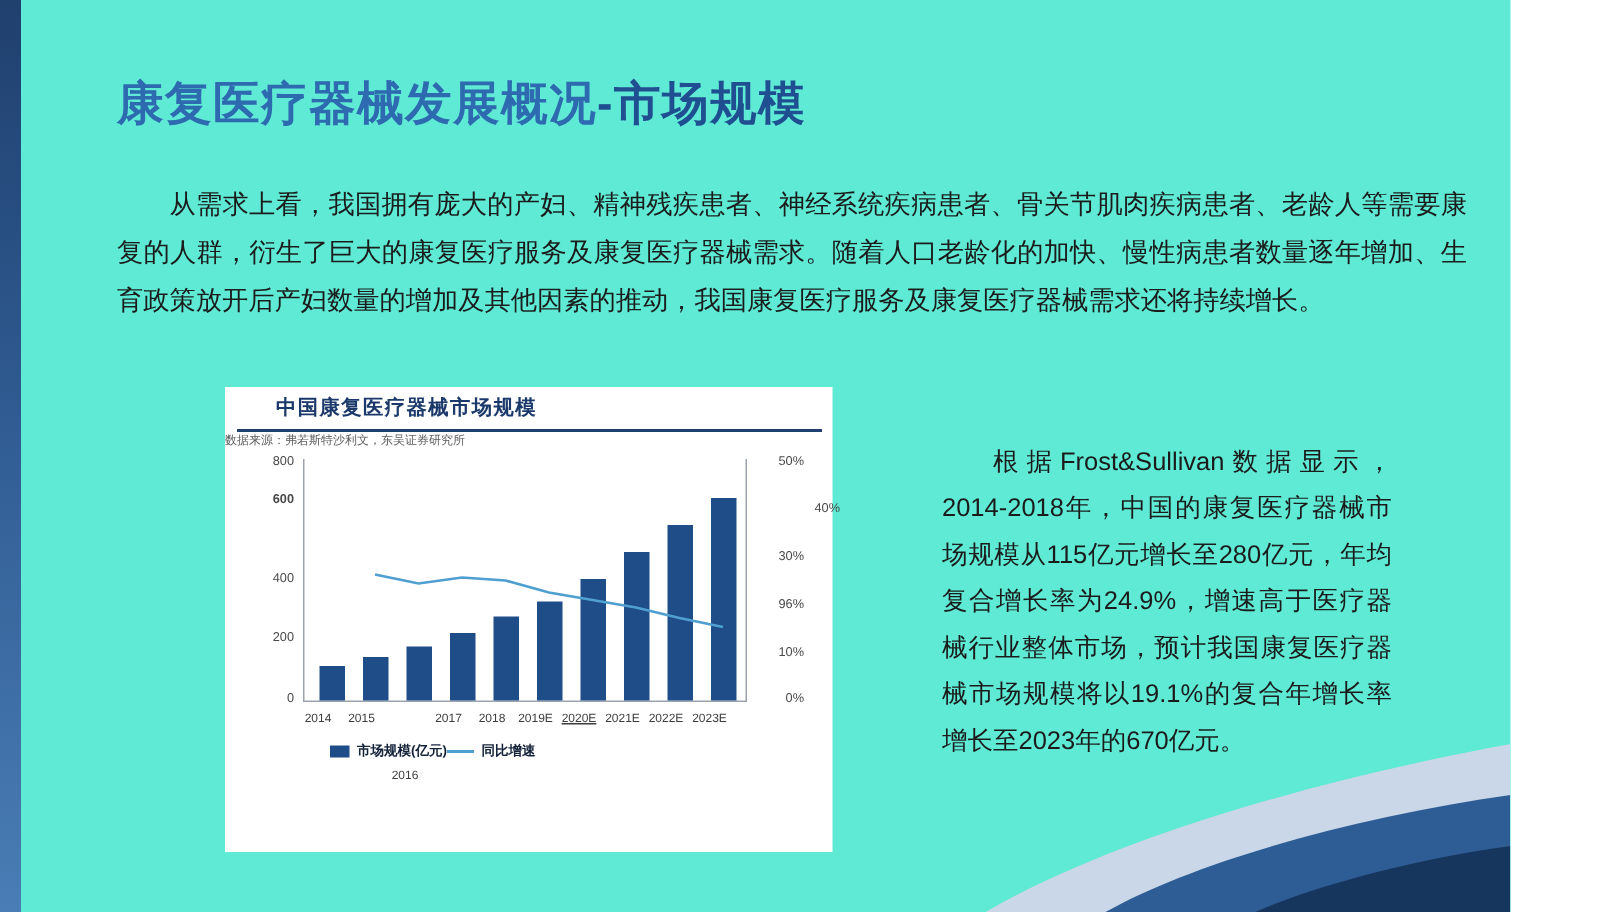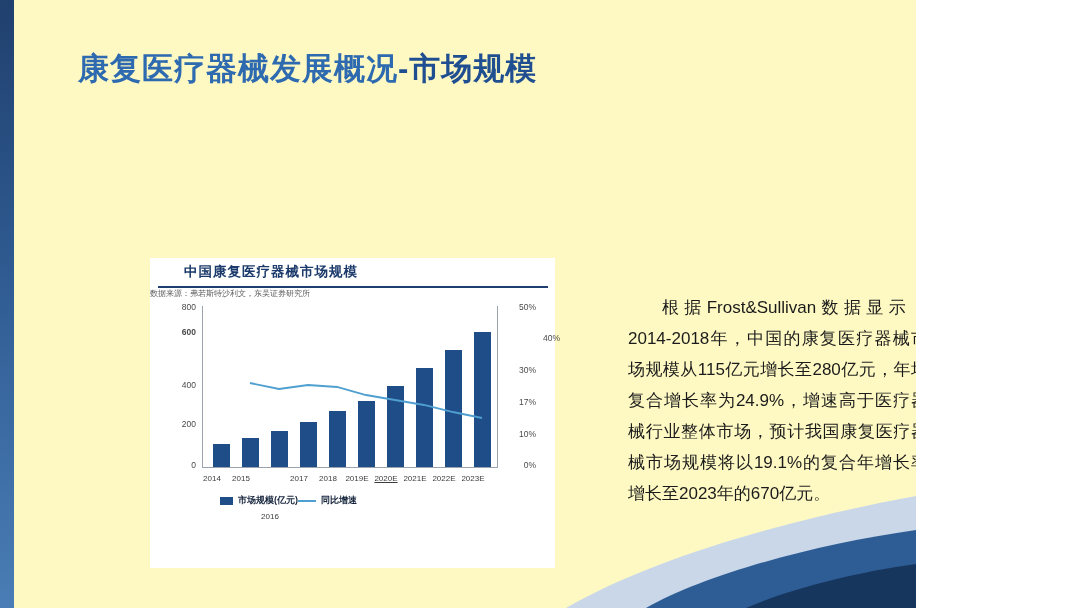--- a/index.html
+++ b/index.html
@@ -8,23 +8,23 @@
   }
   body {
     width: 1080px;
     height: 608px;
     overflow: hidden;
     font-family: "Liberation Sans", sans-serif;
     background: #ffffff;
   }
   .slide {
     position: relative;
-    width: 916px;
+    width: 1007px;
     height: 608px;
-    background: #fef9c3;
+    background: #5eead4;
     overflow: hidden;
   }
   
   .left-bar {
     position: absolute;
     left: 0;
     top: 0;
     width: 14px;
     height: 608px;
     background: linear-gradient(180deg, #20406e 0%, #2f5b92 45%, #4a7db5 100%);
@@ -167,35 +167,36 @@
 <body>
 
 <div class="slide">
 
   <div class="left-bar"></div>
 
   <div class="title">
     <span>康复医疗器械发展概况</span><span class="accent">-</span><span class="accent">市场规模</span>
   </div>
 
+  <div class="body-text">从需求上看，我国拥有庞大的产妇、精神残疾患者、神经系统疾病患者、骨关节肌肉疾病患者、老龄人等需要康复的人群，衍生了巨大的康复医疗服务及康复医疗器械需求。随着人口老龄化的加快、慢性病患者数量逐年增加、生育政策放开后产妇数量的增加及其他因素的推动，我国康复医疗服务及康复医疗器械需求还将持续增长。</div>
 
   <div class="chart-card">
     <div class="chart-title">中国康复医疗器械市场规模</div>
     <div class="chart-rule"></div>
 
     <div class="y-left-label" style="left:14px; top:44px;">800</div>
     <div class="y-left-label" style="left:14px; top:69px;font-weight:bold;">600</div>
     <div class="y-left-label" style="left:14px; top:122px;">400</div>
     <div class="y-left-label" style="left:14px; top:161px;">200</div>
     <div class="y-left-label" style="left:14px; top:202px;">0</div>
 
     <div class="y-right-label" style="left:354px; top:44px;">50%</div>
     <div class="y-right-label" style="left:354px; top:75px;margin-left:24px;">40%</div>
     <div class="y-right-label" style="left:354px; top:107px;">30%</div>
-    <div class="y-right-label" style="left:354px; top:139px;">17%</div>
+    <div class="y-right-label" style="left:354px; top:139px;">96%</div>
     <div class="y-right-label" style="left:354px; top:171px;">10%</div>
     <div class="y-right-label" style="left:354px; top:202px;">0%</div>
 
     <div class="plot">
 
       <div class="bar" style="left:10px;  height:23px;"></div>
       <div class="bar" style="left:39px;  height:29px;"></div>
       <div class="bar" style="left:68px;  height:36px;"></div>
       <div class="bar" style="left:97px;  height:45px;"></div>
       <div class="bar" style="left:126px; height:56px;"></div>

